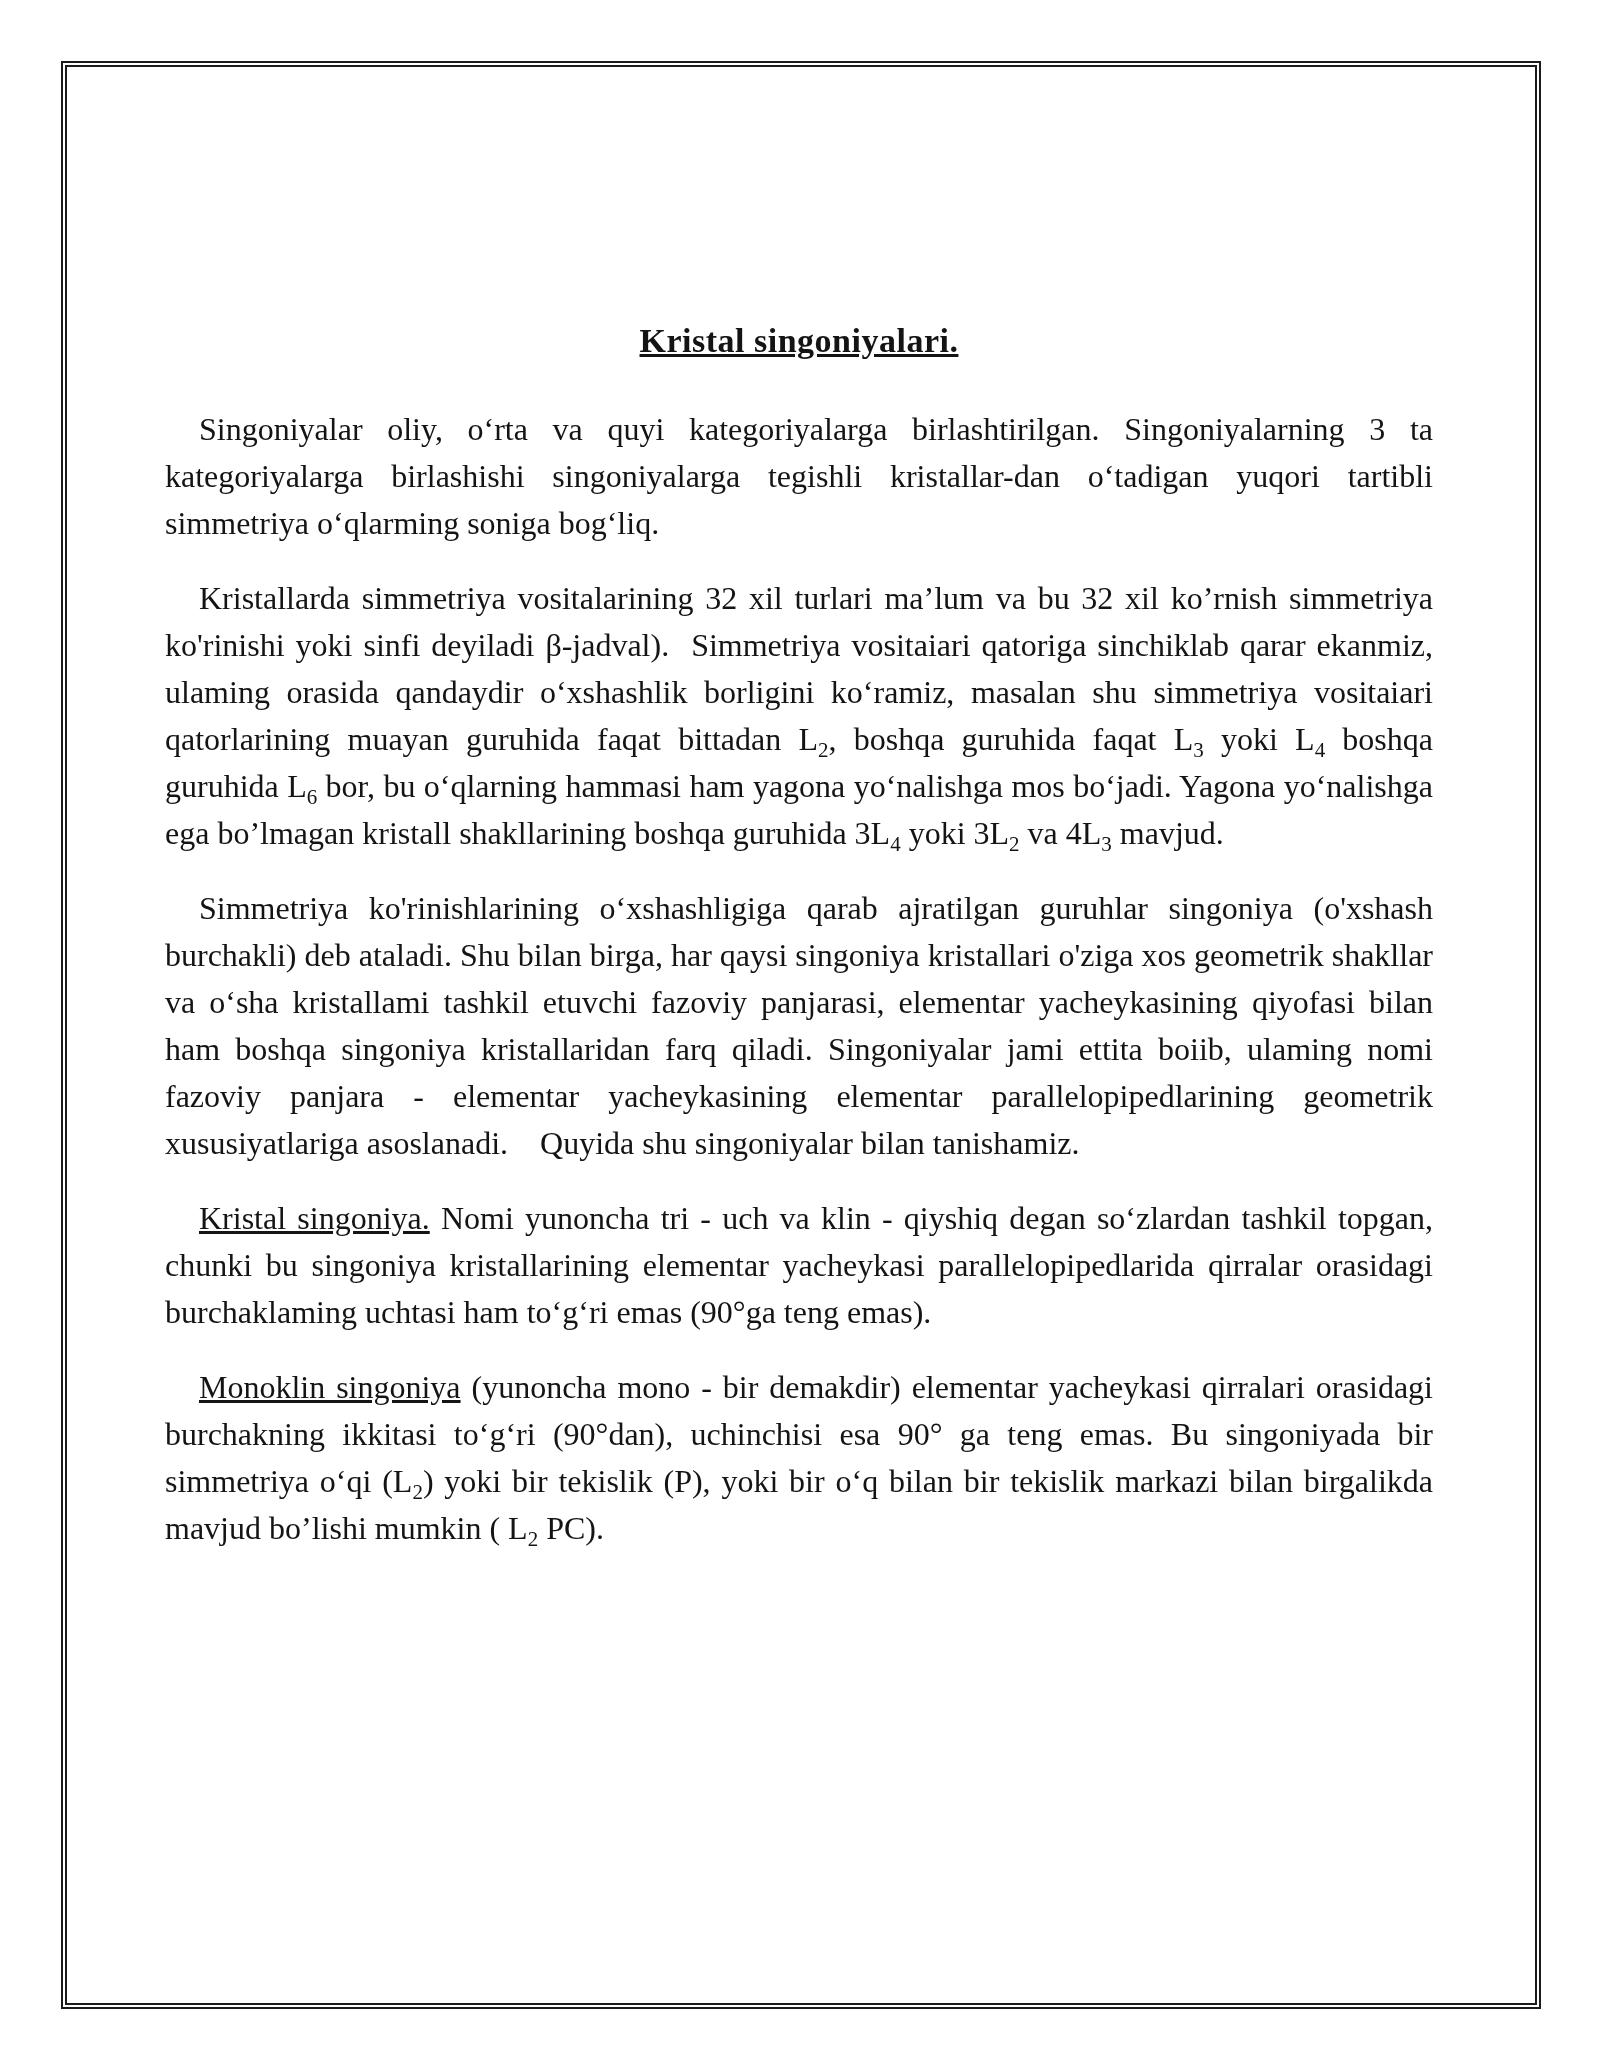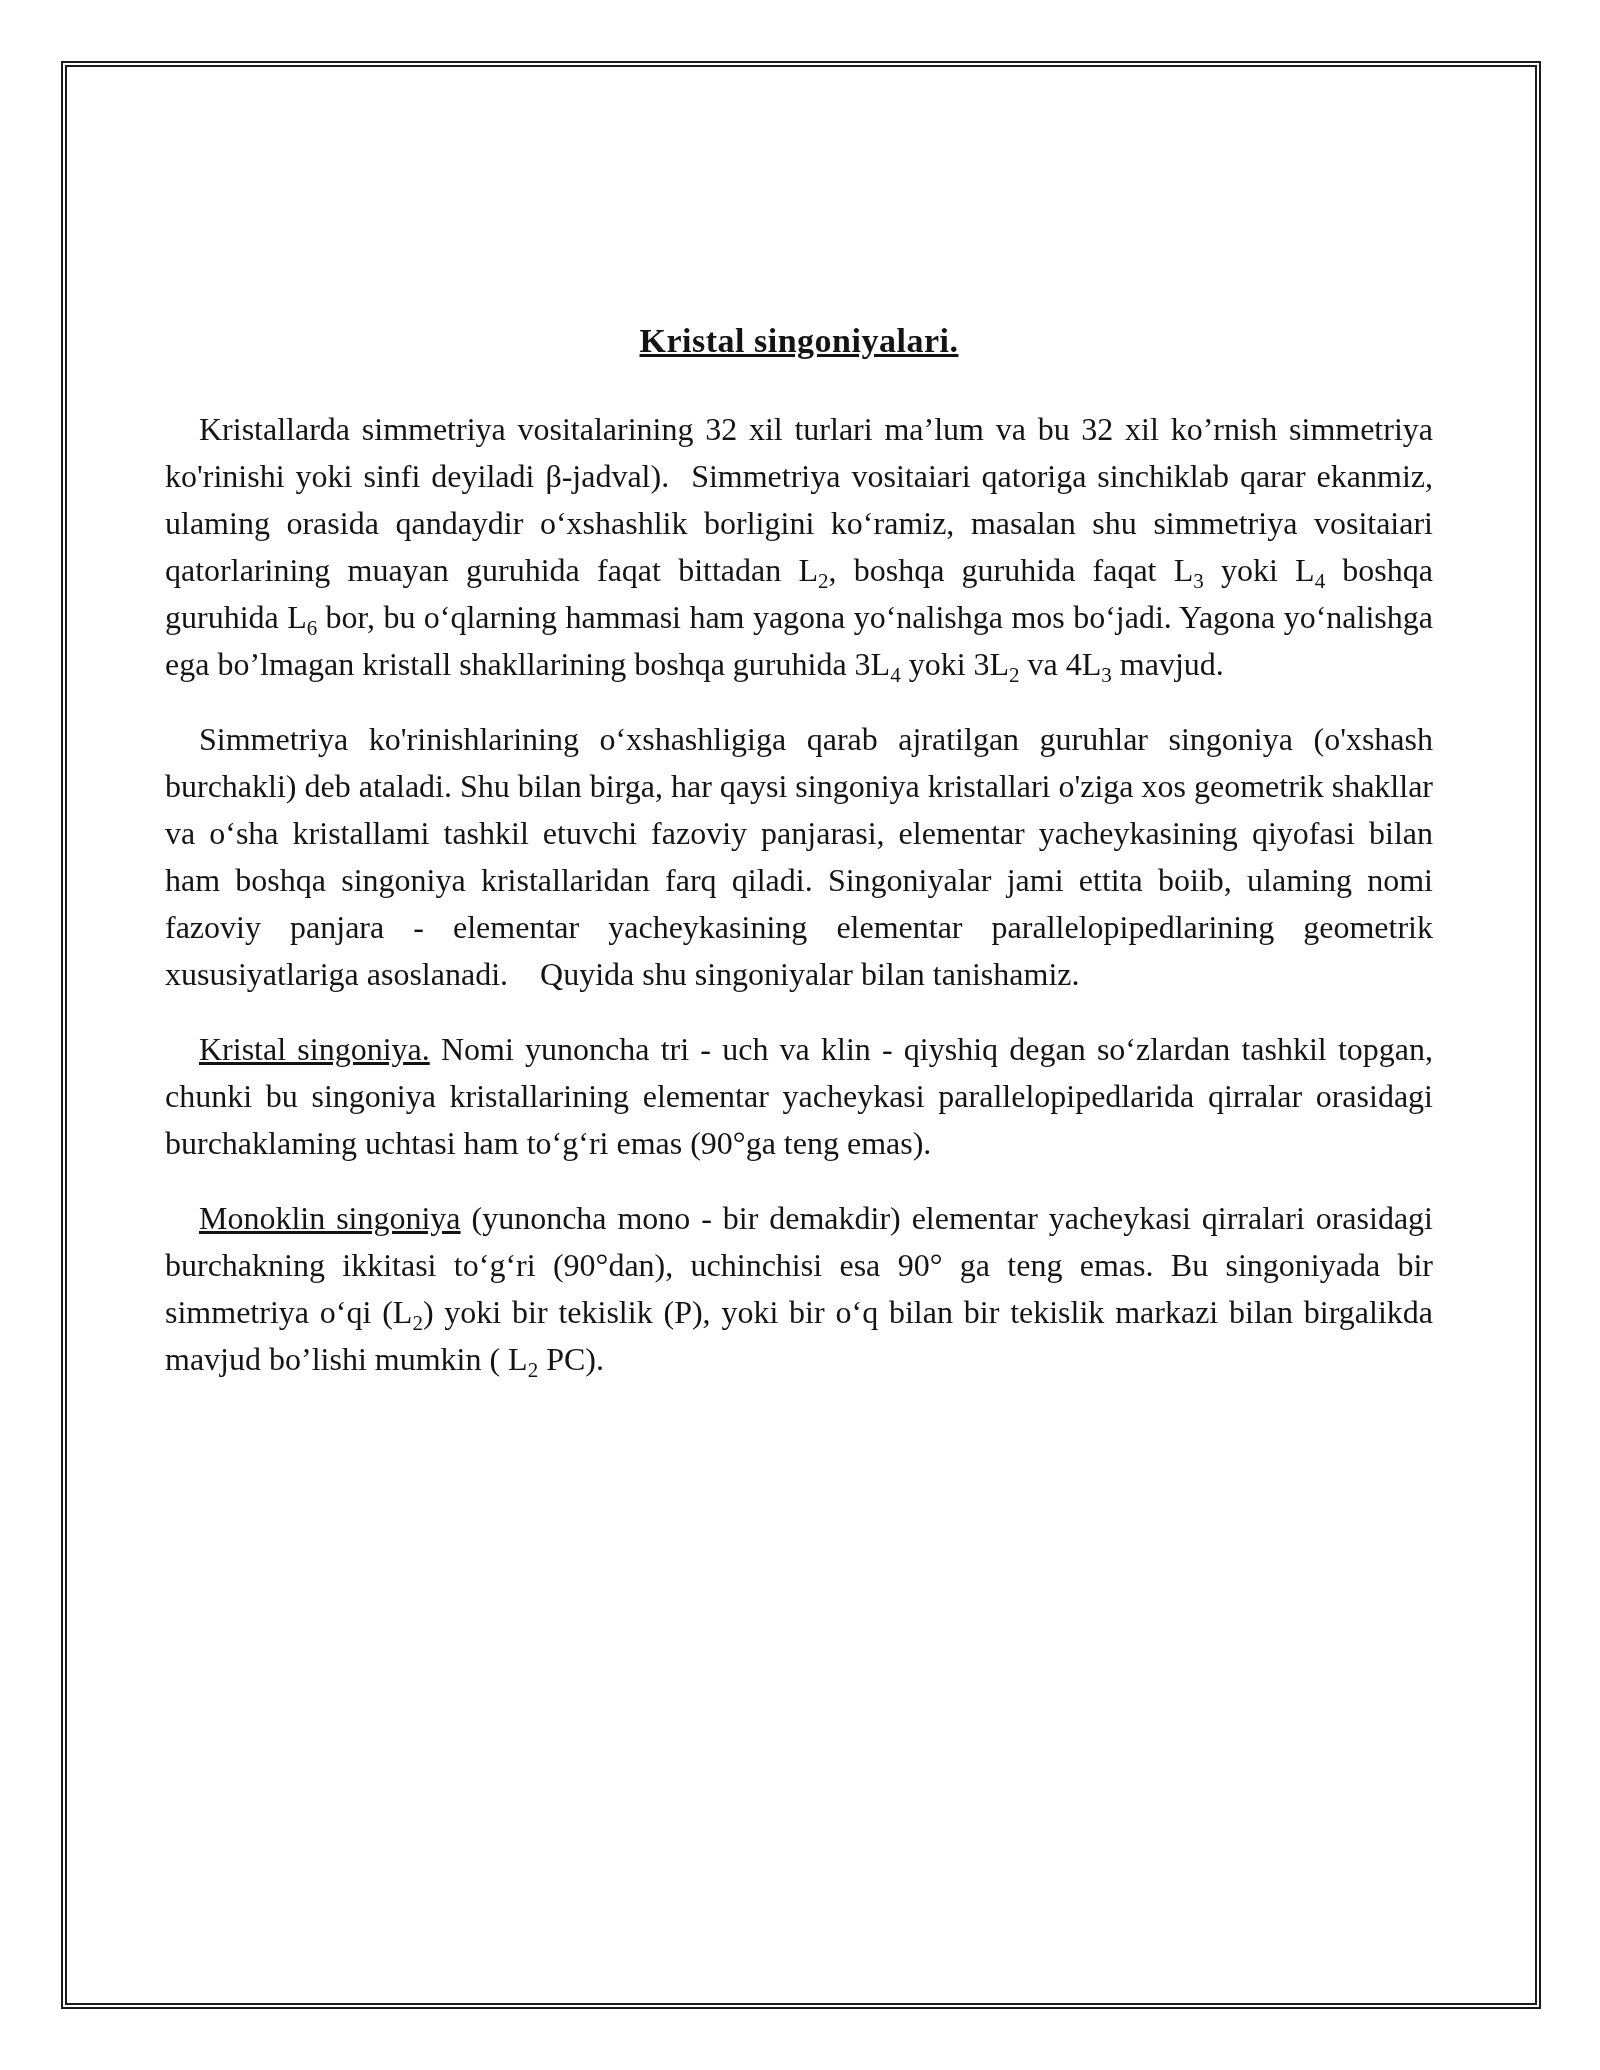--- a/index.html
+++ b/index.html
@@ -49,18 +49,19 @@
   }
   .u-run { text-decoration: underline; }
 </style>
 </head>
 <body>
 
 <div class="page">
   <div class="frame"></div>
   <div class="content">
     <div class="doc-title">Kristal singoniyalari.</div>
+    <p class="doc-para"><span>Singoniyalar oliy, o‘rta va quyi kategoriyalarga birlashtirilgan. Singoniyalarning 3 ta kategoriyalarga birlashishi singoniyalarga tegishli kristallar-dan o‘tadigan yuqori tartibli simmetriya o‘qlarming soniga bog‘liq.</span></p>
     <p class="doc-para"><span>Kristallarda simmetriya vositalarining 32 xil turlari ma’lum va bu 32 xil ko’rnish simmetriya ko'rinishi yoki sinfi deyiladi β-jadval).&nbsp; Simmetriya vositaiari qatoriga sinchiklab qarar ekanmiz, ulaming orasida qandaydir o‘xshashlik borligini ko‘ramiz, masalan shu simmetriya vositaiari qatorlarining muayan guruhida faqat bittadan L</span><sub>2</sub><span>, boshqa guruhida faqat L</span><sub>3</sub><span> yoki L</span><sub>4</sub><span> boshqa guruhida L</span><sub>6</sub><span> bor, bu o‘qlarning hammasi ham yagona yo‘nalishga mos bo‘jadi. Yagona yo‘nalishga ega bo’lmagan kristall shakllarining boshqa guruhida 3L</span><sub>4</sub><span> yoki 3L</span><sub>2</sub><span> va 4L</span><sub>3</sub><span> mavjud.</span></p>
     <p class="doc-para"><span>Simmetriya ko'rinishlarining o‘xshashligiga qarab ajratilgan guruhlar singoniya (o'xshash burchakli) deb ataladi. Shu bilan birga, har qaysi singoniya kristallari o'ziga xos geometrik shakllar va o‘sha kristallami tashkil etuvchi fazoviy panjarasi, elementar yacheykasining qiyofasi bilan ham boshqa singoniya kristallaridan farq qiladi. Singoniyalar jami ettita boiib, ulaming nomi fazoviy panjara - elementar yacheykasining elementar parallelopipedlarining geometrik xususiyatlariga asoslanadi.&nbsp;&nbsp;&nbsp; Quyida shu singoniyalar bilan tanishamiz.</span></p>
     <p class="doc-para"><span class="u-run">Kristal singoniya.</span><span> Nomi yunoncha tri - uch va klin - qiyshiq degan so‘zlardan tashkil topgan, chunki bu singoniya kristallarining elementar yacheykasi parallelopipedlarida qirralar orasidagi burchaklaming uchtasi ham to‘g‘ri emas (90°ga teng emas).</span></p>
     <p class="doc-para"><span class="u-run">Monoklin singoniya</span><span> (yunoncha mono - bir demakdir) elementar yacheykasi qirralari orasidagi burchakning ikkitasi to‘g‘ri (90°dan), uchinchisi esa 90° ga teng emas. Bu singoniyada bir simmetriya o‘qi (L</span><sub>2</sub><span>) yoki bir tekislik (P), yoki bir o‘q bilan bir tekislik markazi bilan birgalikda mavjud bo’lishi mumkin ( L</span><sub>2</sub><span> PC).</span></p>
   </div>
 </div>
 
 </body></html>

